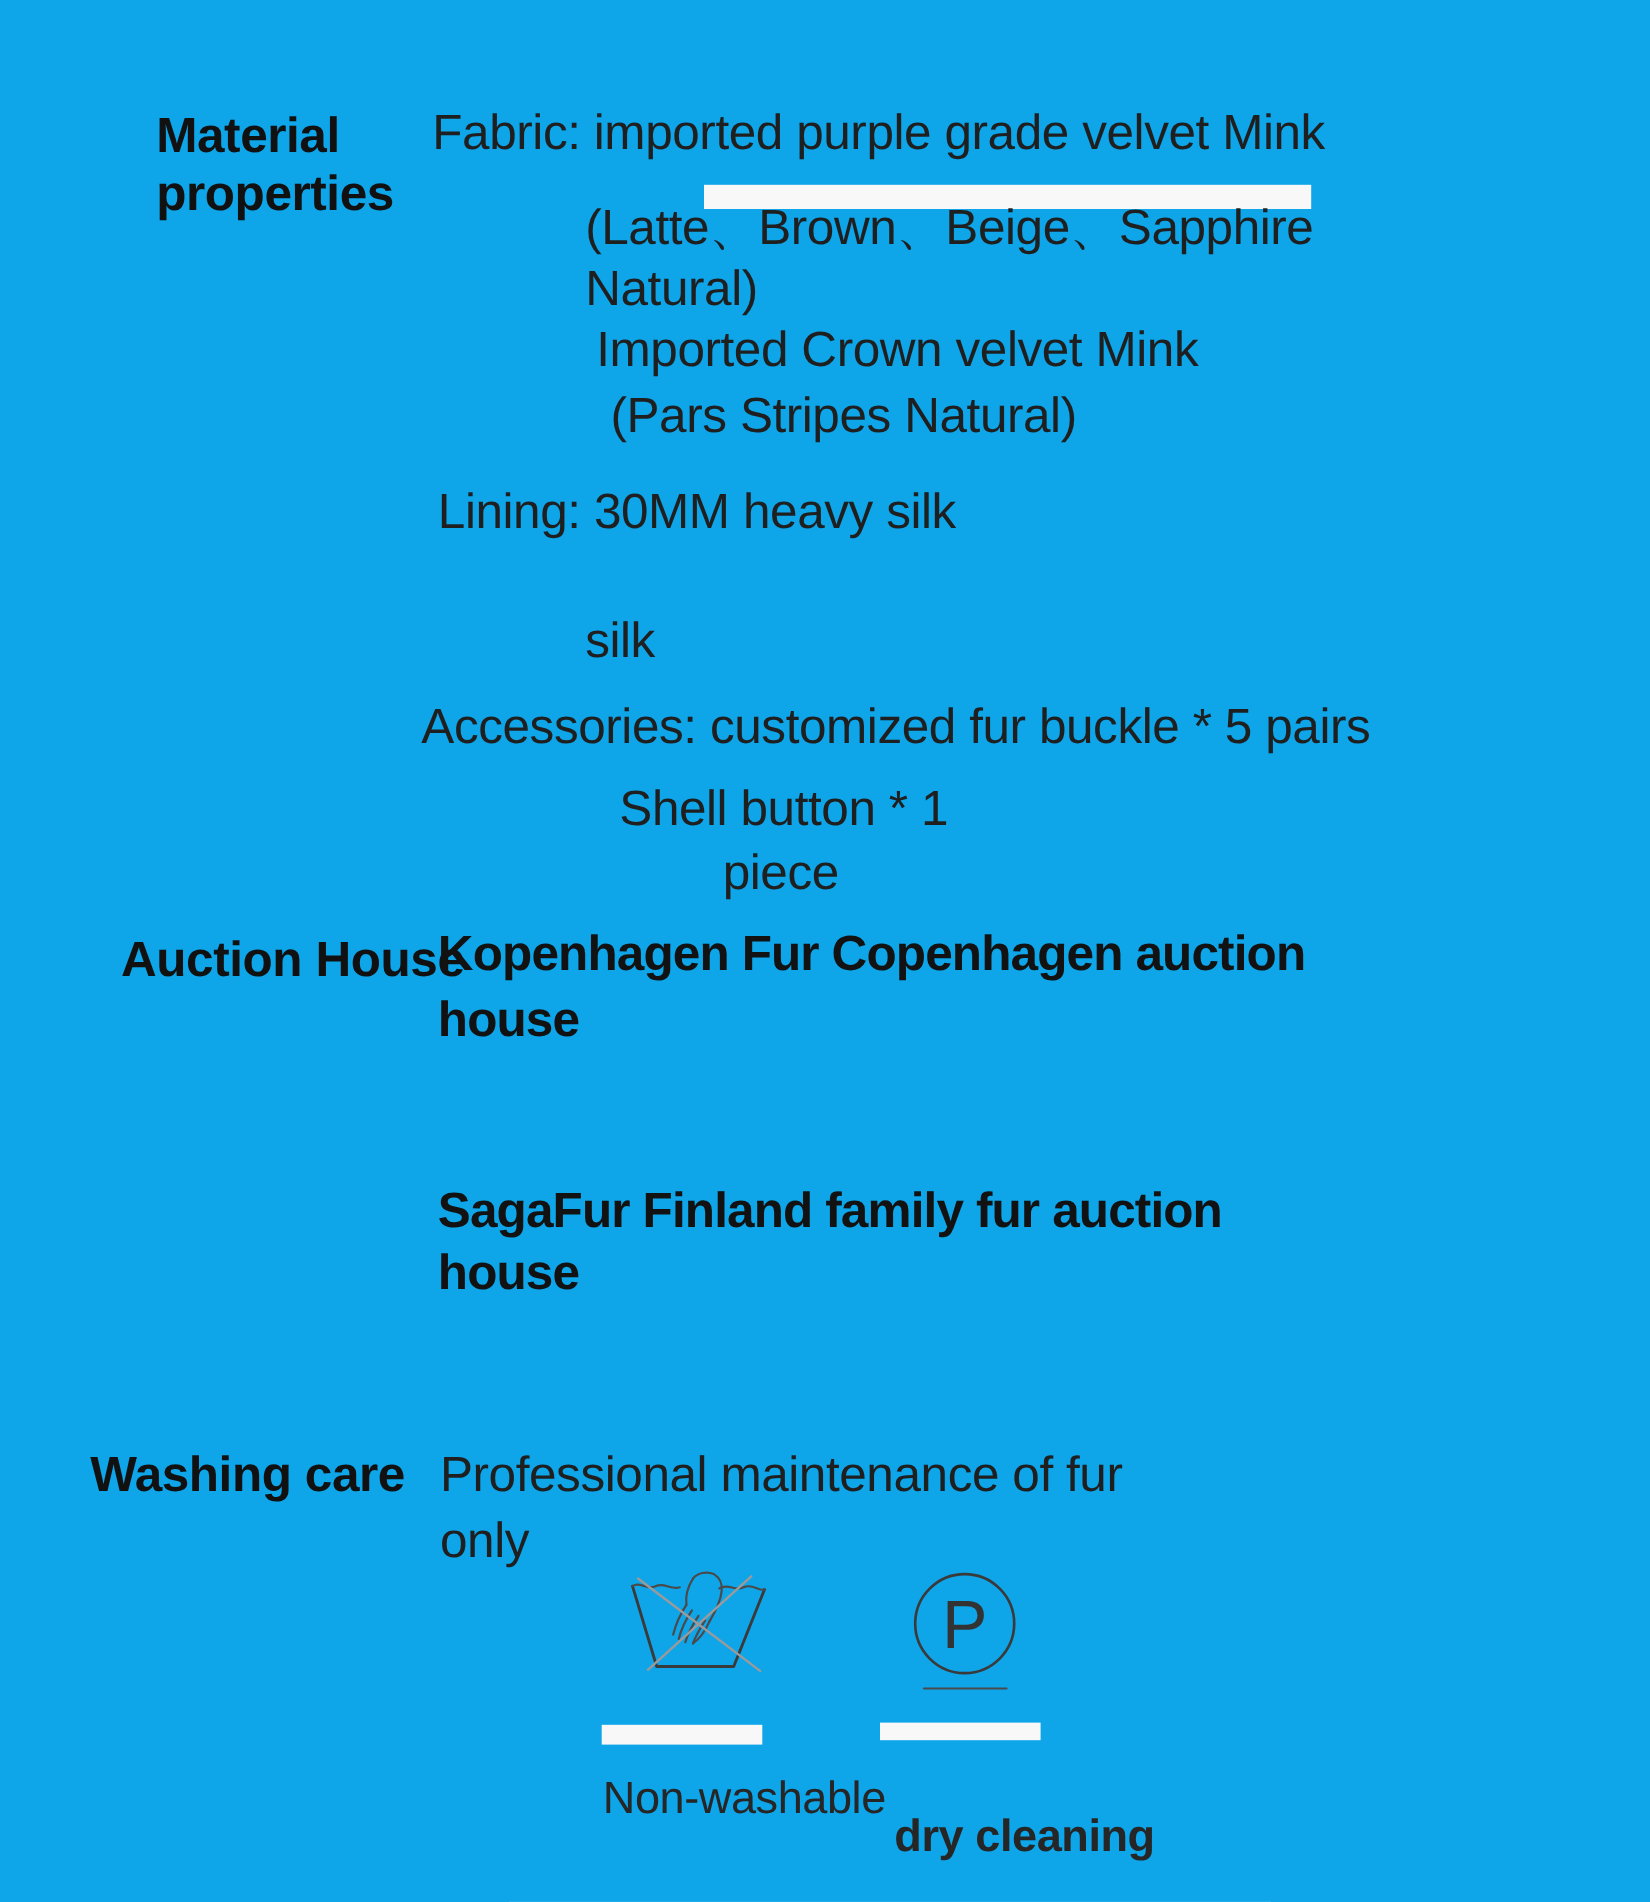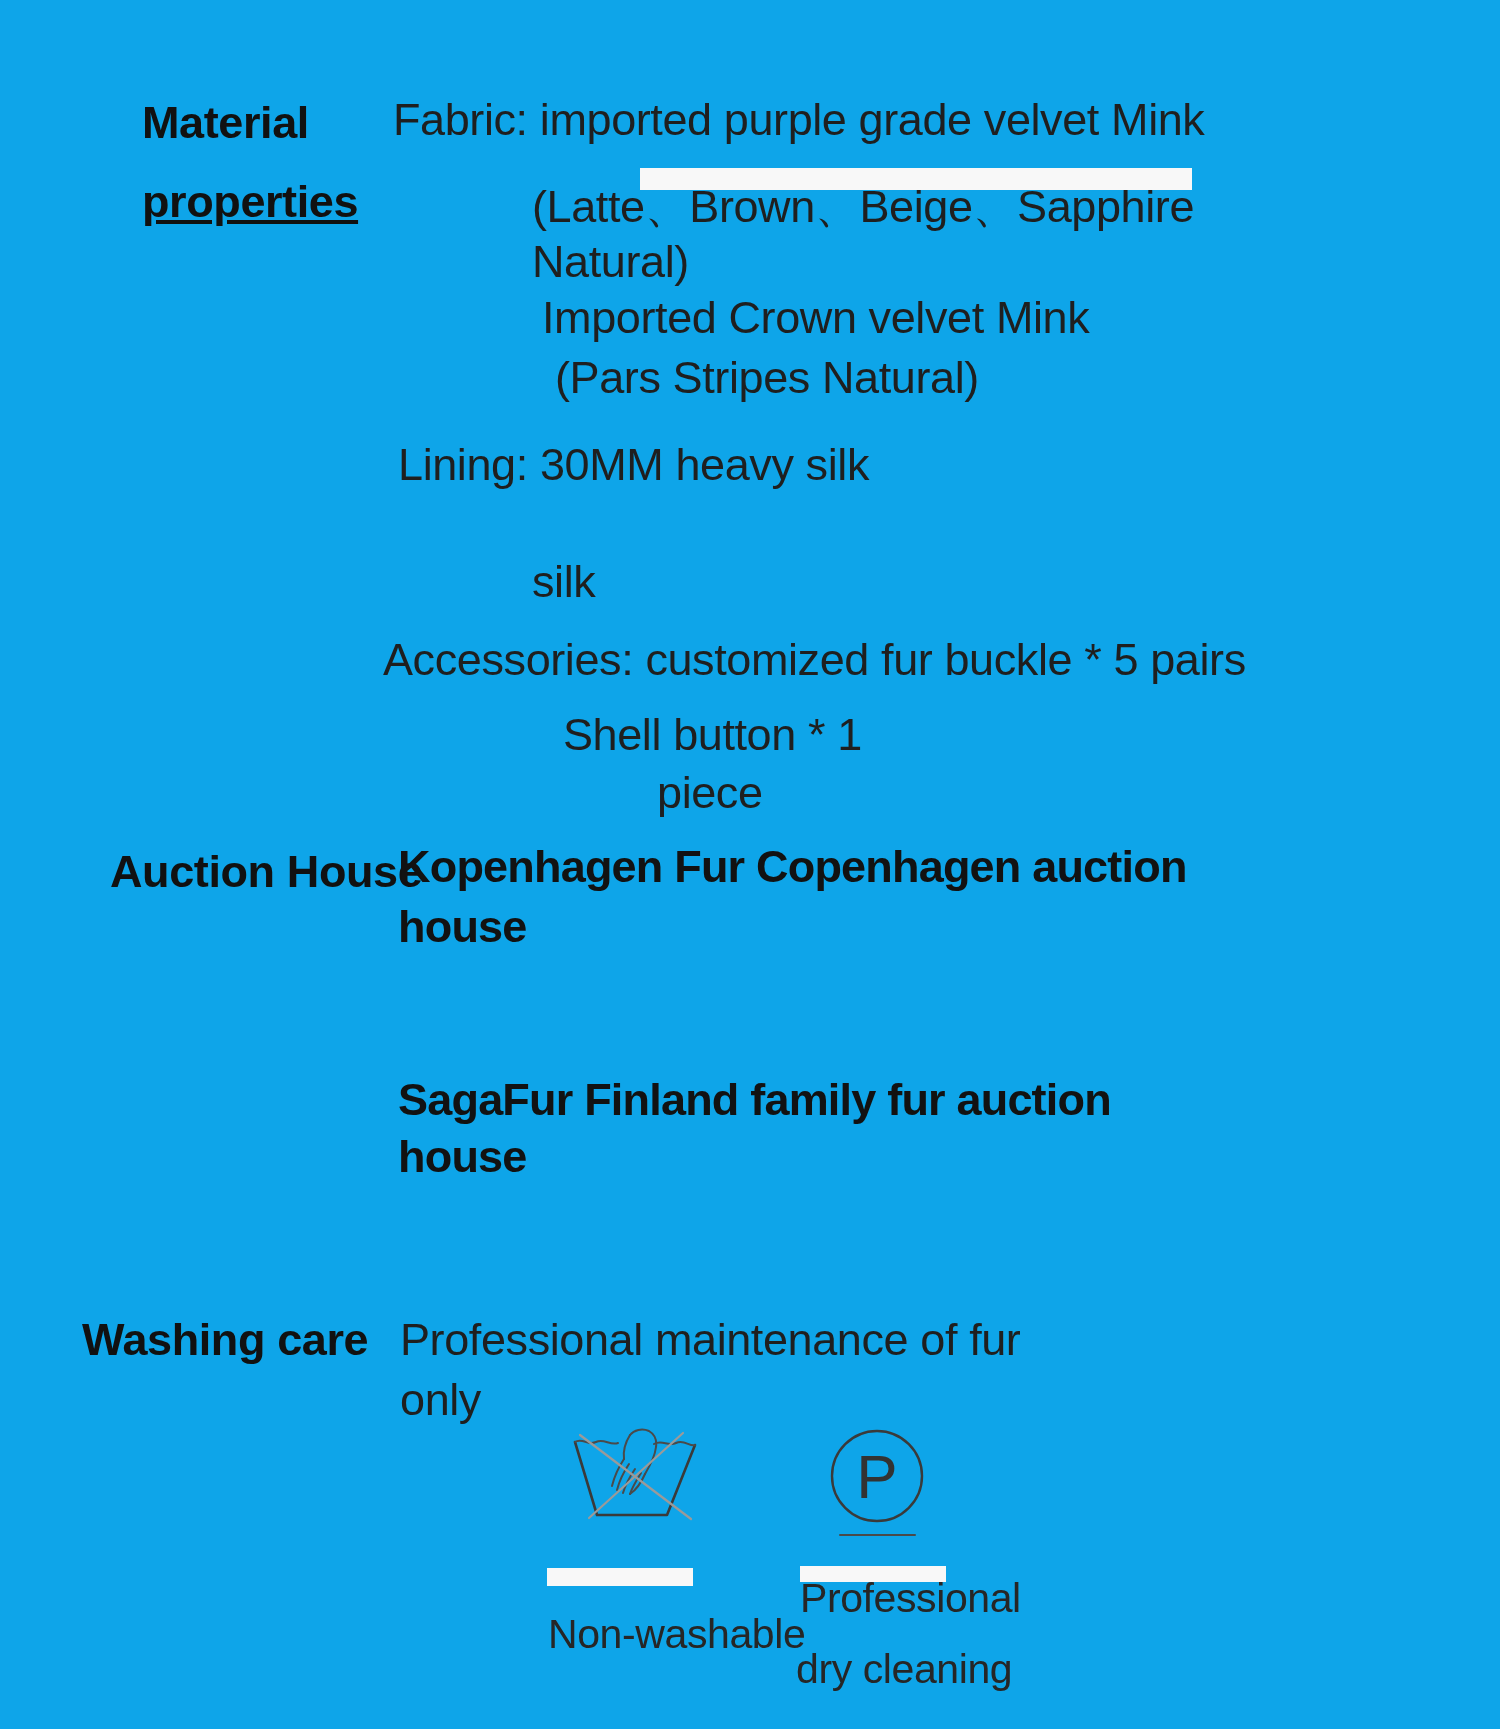--- a/index.html
+++ b/index.html
@@ -41,21 +41,21 @@
 </head>
 <body>
 
 <div class="canvas">
 
   <div class="band" style="left:640px; top:168px; width:552px; height:22px;"></div>
   <div class="band" style="left:547px; top:1568px; width:146px; height:18px;"></div>
   <div class="band" style="left:800px; top:1566px; width:146px; height:16px;"></div>
 
   <div class="t lbl" style="left:142px; top:96px;">Material</div>
-  <div class="t lbl" style="left:142px; top:175px;text-decoration:underline;">properties</div>
+  <div class="t lbl" style="left:142px; top:149px;">properties</div>
 
   <div class="t" style="left:393px; top:93px;">Fabric: imported purple grade velvet Mink</div>
   <div class="t" style="left:532px; top:180px;">(Latte、Brown、Beige、Sapphire</div>
   <div class="t" style="left:532px; top:235px;">Natural)</div>
   <div class="t" style="left:542px; top:291px;">Imported Crown velvet Mink</div>
   <div class="t" style="left:555px; top:351px;">(Pars Stripes Natural)</div>
 
   <div class="t" style="left:398px; top:438px;">Lining: 30MM heavy silk</div>
   <div class="t" style="left:532px; top:555px;">silk</div>
 
@@ -96,16 +96,15 @@
 
   <div class="icon-wrap" style="left:825px; top:1424px; width:108px; height:118px;">
     <svg width="108" height="118" viewBox="0 0 108 118">
       <circle class="ln" cx="52" cy="52" r="45" style="stroke-width:2.4"></circle>
       <text class="pletter" x="52" y="74" text-anchor="middle">P</text>
       <line class="thin" x1="15" y1="111" x2="90" y2="111"></line>
     </svg>
   </div>
 
   <div class="t small" style="left:548px; top:1609px;text-align:right;">Non-washable</div>
-  <div class="t small" style="left:800px; top:1573px;">Professional</div>
-  <div class="t small" style="left:796px; top:1644px;">dry cleaning</div>
+  <div class="t small" style="left:813px; top:1644px;font-weight:bold;">dry cleaning</div>
 
 </div>
 
 </body></html>

